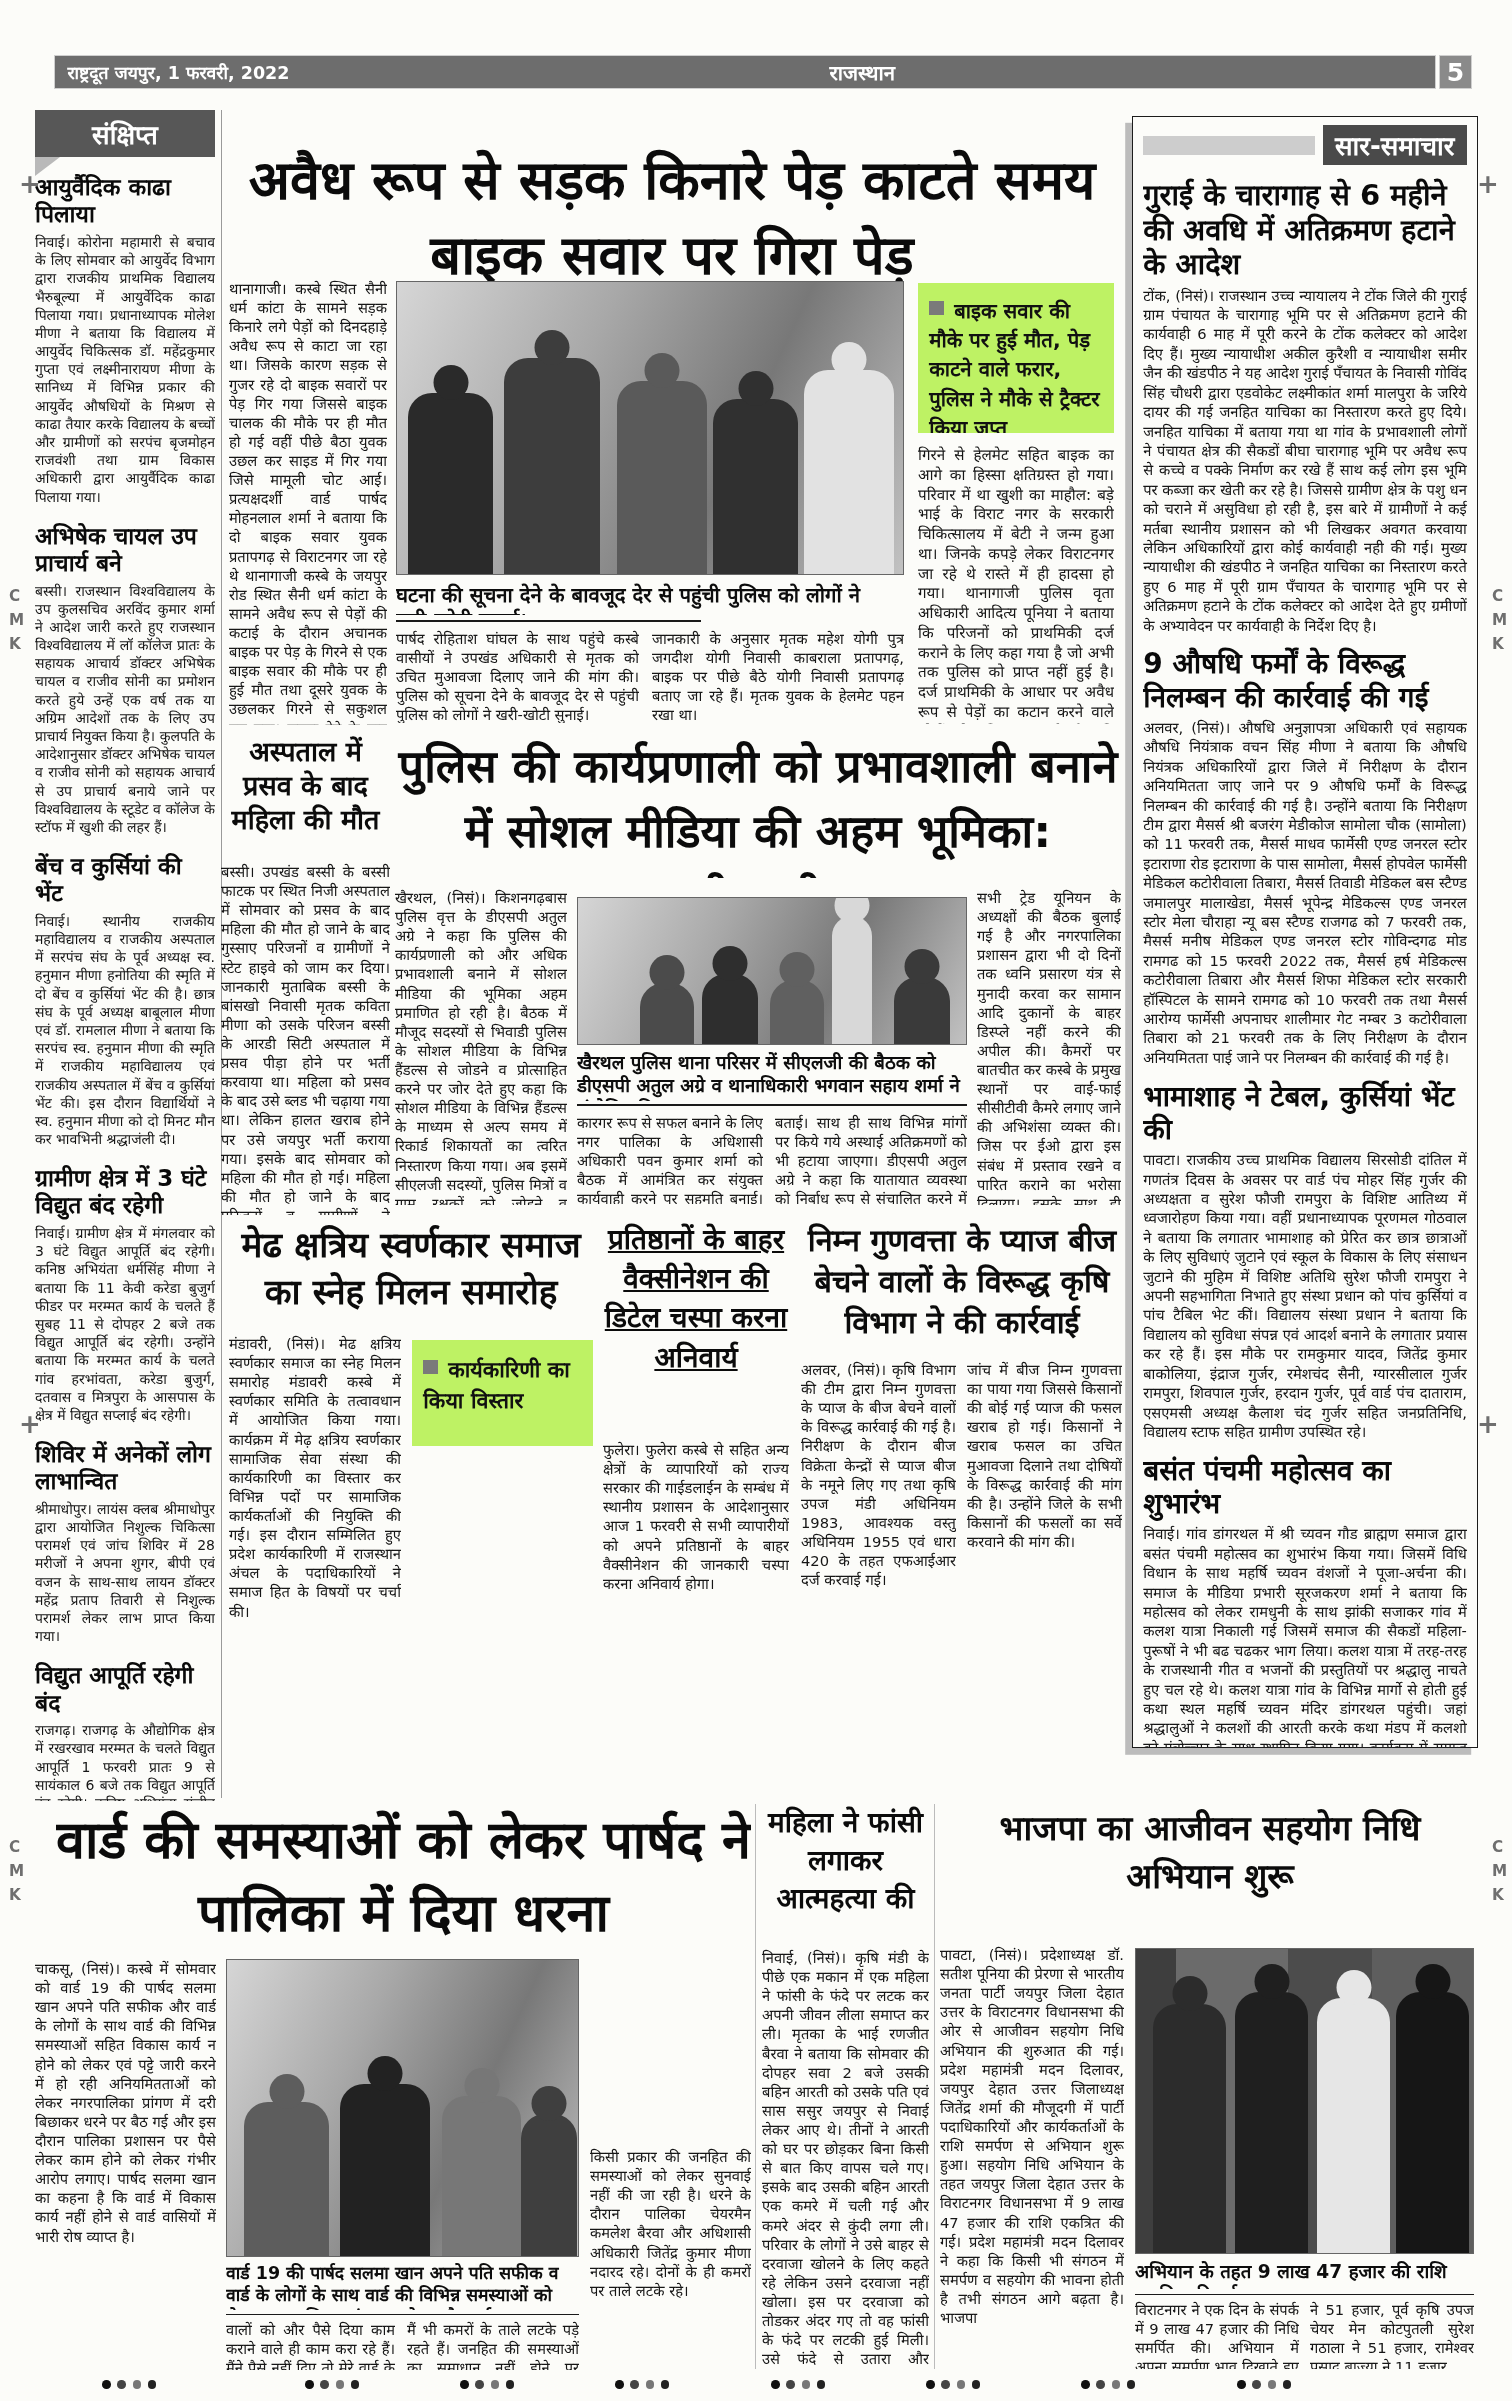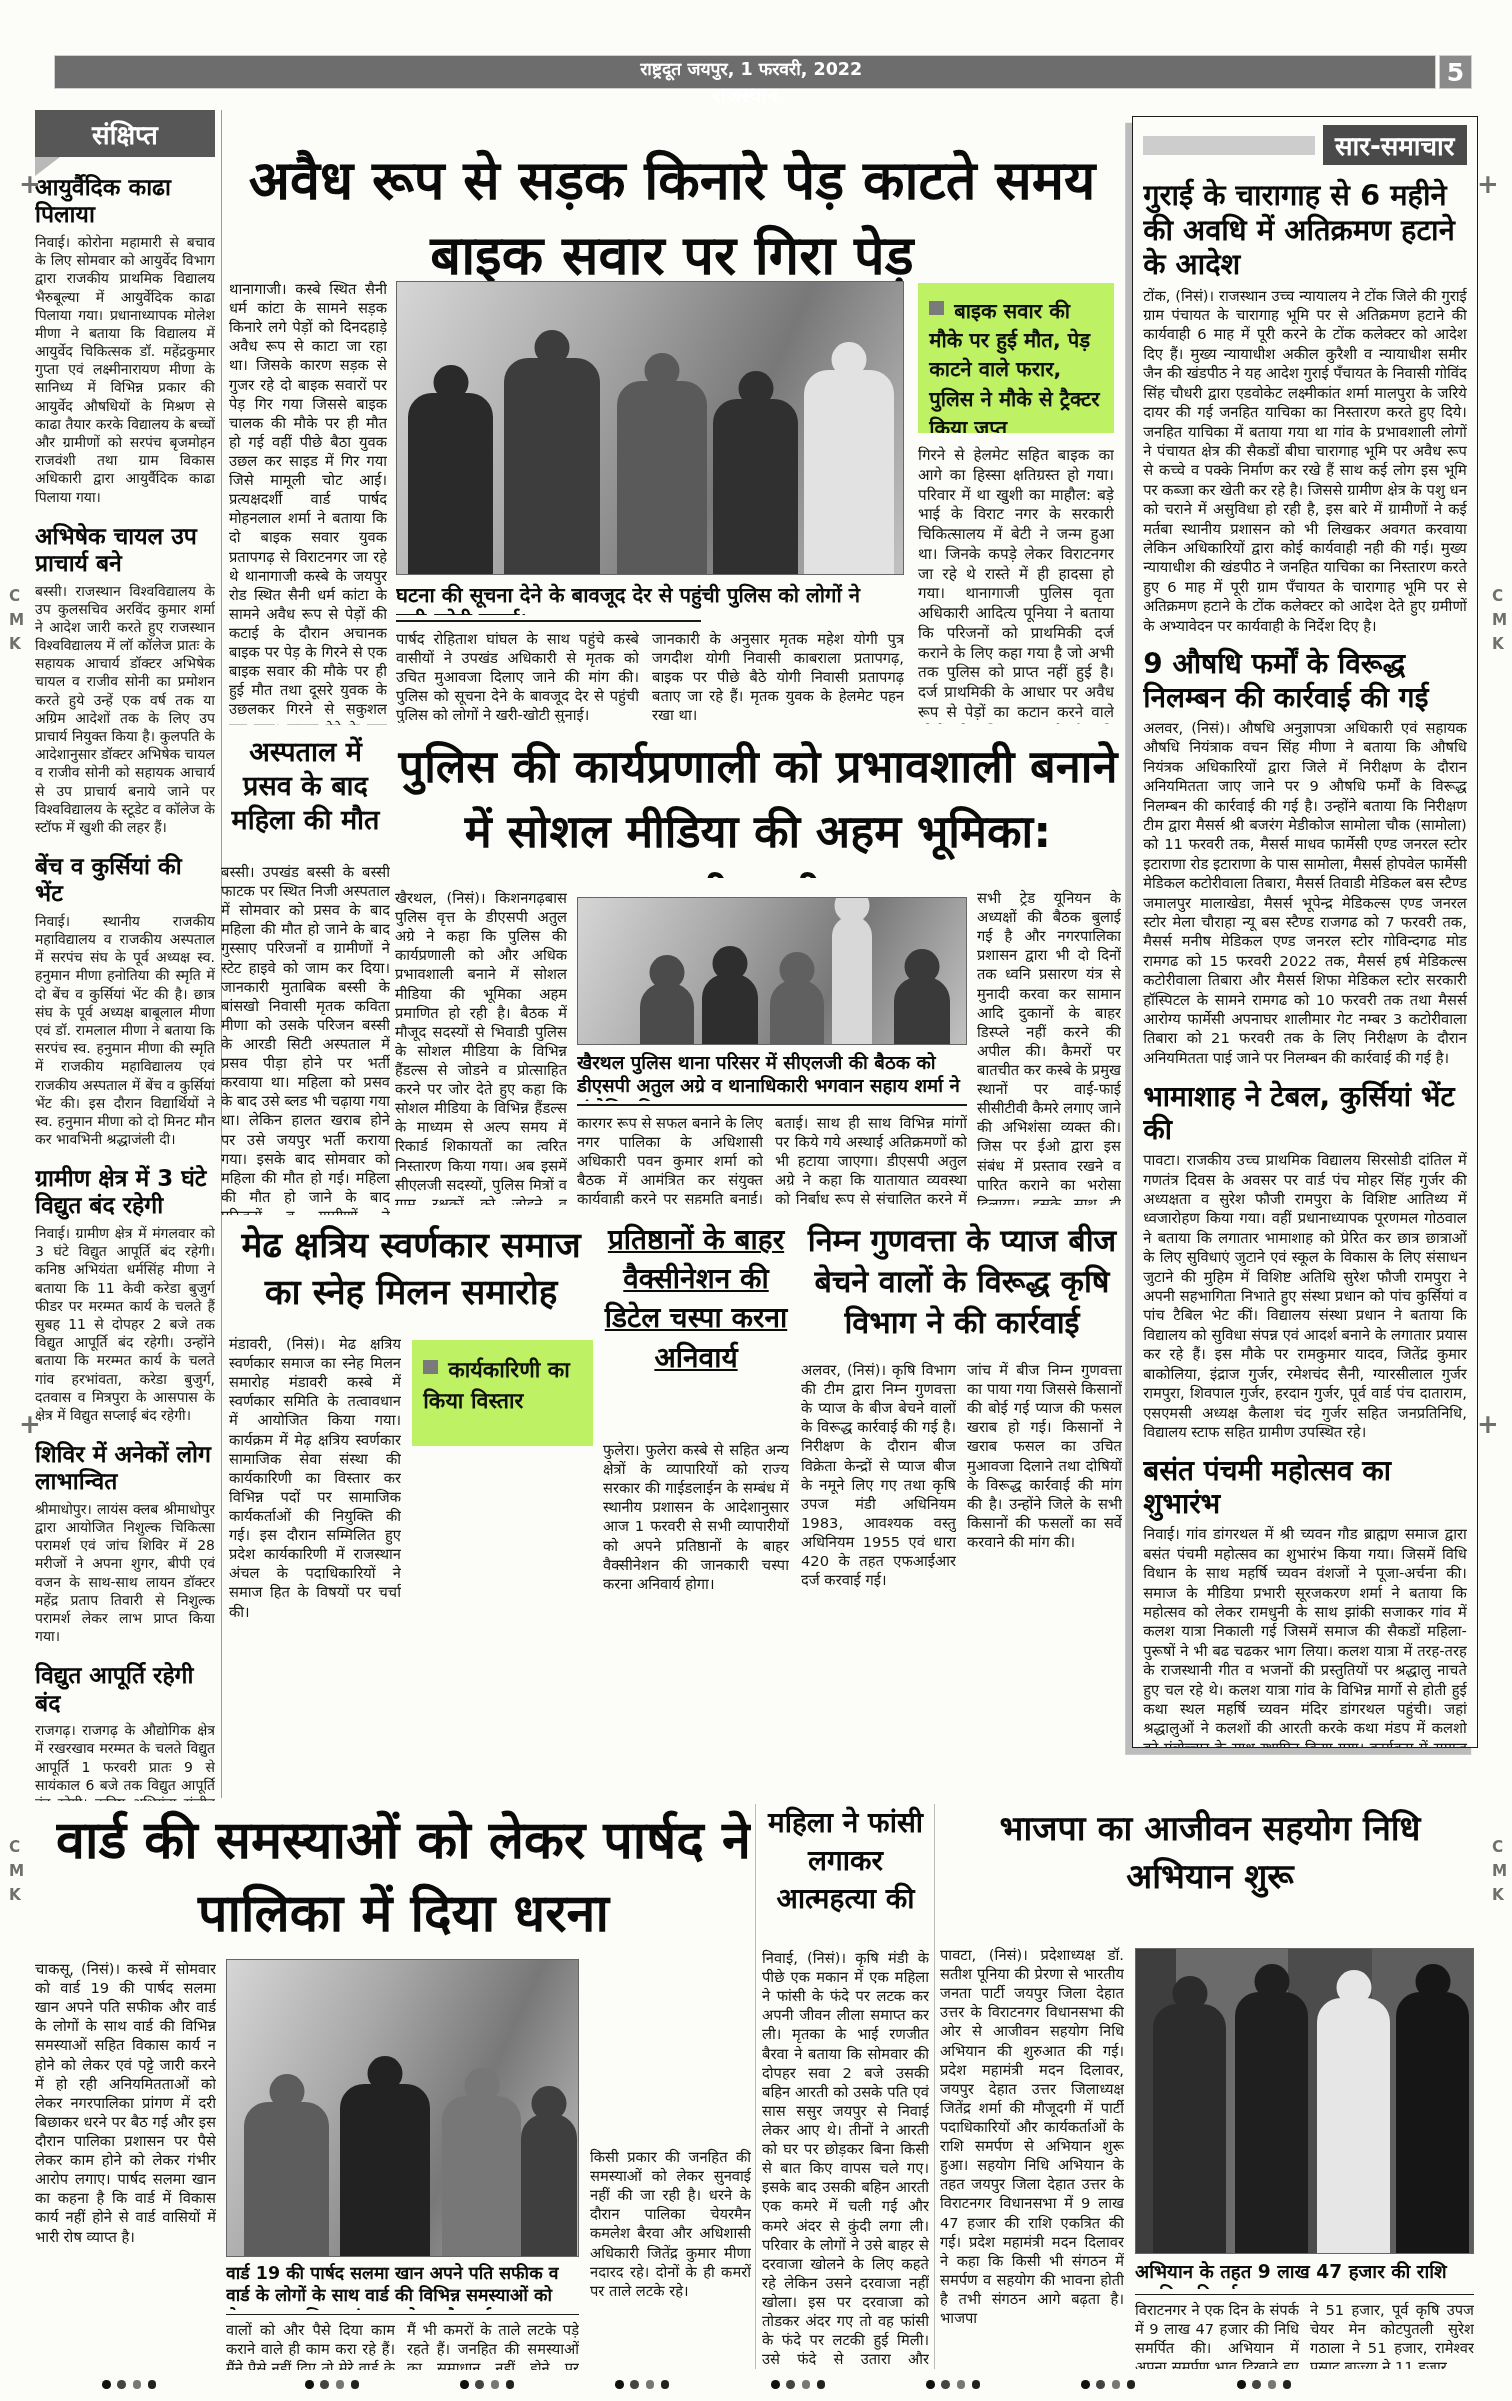--- a/index.html
+++ b/index.html
@@ -1,20 +1,20 @@
 <!DOCTYPE html>
 <html style="font-size:9px"><head>
 <meta charset="utf-8">
 <style>
   html,body{margin:0;padding:0;background:#e7e5e0;}
   .page{position:relative;width:1512px;height:2401px;background:#fcfcf9;font-family:"DejaVu Sans","Liberation Sans",sans-serif;color:#151515;overflow:hidden;}
   .abs{position:absolute;}
   .bar{background:#6d6d6d;border:1.1px solid #cfcfcf;box-sizing:border-box;display:flex;align-items:center;color:#fff;}
   .bar .dt{font-size:17.5px;font-weight:bold;padding-left:12.4px;flex:0 0 auto;}
-  .bar .ct{font-size:20.3px;font-weight:bold;flex:1;text-align:right;}
+  .bar .ct{font-size:20.3px;font-weight:bold;flex:1;text-align:center;}
   .pageno{background:#8a8a8a;border:1.1px solid #cfcfcf;box-sizing:border-box;color:#fff;font-size:25px;font-weight:bold;display:flex;align-items:center;justify-content:center;}
   .hd{font-weight:bold;color:#0b0b0b;text-align:center;overflow:hidden;}
   .hd-left{font-weight:bold;color:#0b0b0b;text-align:left;overflow:hidden;}
   .body{font-size:14.7px;line-height:1.3;text-align:justify;overflow:hidden;color:#161616;}
   .caption{font-weight:bold;font-size:18.6px;line-height:1.25;overflow:hidden;color:#0d0d0d;}
   .hrule{background:#1a1a1a;}
   .vrule{background:#9a9a9a;width:0.6px;}
   .inset{background:#bef264;box-sizing:border-box;padding:13.6px 11.3px;overflow:hidden;}
   .inset .sq{display:inline-block;width:14.7px;height:14.7px;background:#7a7a7a;margin-right:10.2px;vertical-align:24%;}
   .inset .tx{display:inline;font-weight:bold;font-size:20.3px;line-height:1.45;color:#111;}
@@ -35,21 +35,21 @@
   .person:before{content:"";position:absolute;top:-28px;left:50%;transform:translateX(-50%);width:35px;height:35px;border-radius:50%;background:inherit;}
   .mark{color:#6f6f6f;font-weight:bold;}
   .dots{display:flex;gap:6.8px;}
   .dots i{width:8.5px;height:8.5px;border-radius:50%;display:block;}
 </style>
 </head>
 <body>
 
 <div class="page">
 
-  <div class="abs bar" style="left:54px;top:55px;width:1382px;height:34px;flex-direction:column;">
+  <div class="abs bar" style="left:54px;top:55px;width:1382px;height:34px;">
     <span class="dt">राष्ट्रदूत जयपुर, 1 फरवरी, 2022</span>
     <span class="ct">राजस्थान</span>
   </div>
   <div class="abs pageno" style="left:1439px;top:55px;width:33px;height:34px;">5</div>
 
   <div class="abs briefbox" style="left:35px;top:110px;width:180px;height:1691px;">
     <div class="brief-title">संक्षिप्त</div>
     <div class="brief-art">
       <h3 class="hd-left">आयुर्वैदिक काढा पिलाया</h3>
       <p>निवाई। कोरोना महामारी से बचाव के लिए सोमवार को आयुर्वेद विभाग द्वारा राजकीय प्राथमिक विद्यालय भैरुबूल्या में आयुर्वेदिक काढा पिलाया गया। प्रधानाध्यापक मोलेश मीणा ने बताया कि विद्यालय में आयुर्वेद चिकित्सक डॉ. महेंद्रकुमार गुप्ता एवं लक्ष्मीनारायण मीणा के सानिध्य में विभिन्न प्रकार की आयुर्वेद औषधियों के मिश्रण से काढा तैयार करके विद्यालय के बच्चों और ग्रामीणों को सरपंच बृजमोहन राजवंशी तथा ग्राम विकास अधिकारी द्वारा आयुर्वैदिक काढा पिलाया गया।</p>

